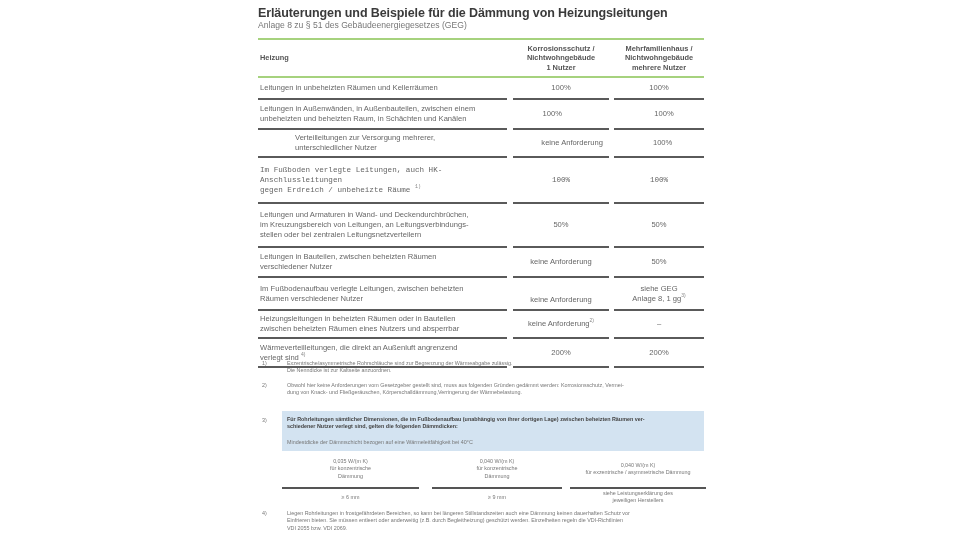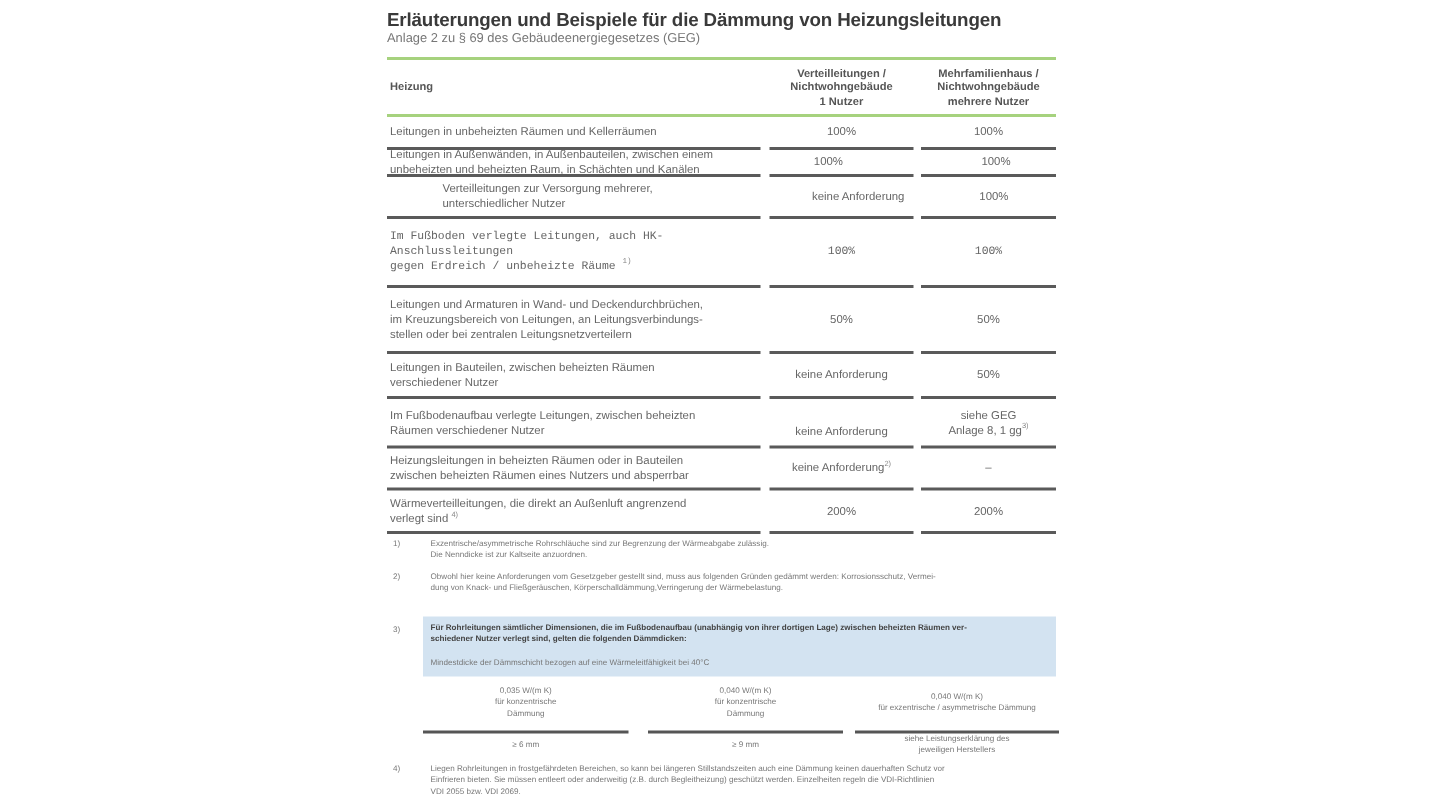--- a/index.html
+++ b/index.html
@@ -30,28 +30,28 @@
   .blue .b2 { position:absolute; left:5px; top:28px; font-size:5.4px; color:#777; }
 
   .dtbl { position:absolute; left:282px; top:454px; width:424px; font-size:5.4px; color:#777; text-align:center; line-height:7.2px; }
   .dcol { position:absolute; top:0; }
   .dline { position:absolute; top:33px; height:1.5px; background:#555; }
 </style>
 </head>
 <body>
 
 <div class="title">Erläuterungen und Beispiele für die Dämmung von Heizungsleitungen</div>
-<div class="subtitle">Anlage 2 zu § 69 des Gebäudeenergiegesetzes (GEG)</div>
+<div class="subtitle">Anlage 8 zu § 51 des Gebäudeenergiegesetzes (GEG)</div>
 
 <div class="tbl">
   <div class="green"></div>
   <div class="hdr">
     <div class="c1">Heizung</div>
     <div class="c2">
-      <div>Verteilleitungen /</div>
+      <div>Korrosionsschutz /</div>
       <div>Nichtwohngebäude</div>
       <div>1 Nutzer</div>
     </div>
     <div class="c3">
       <div>Mehrfamilienhaus /</div>
       <div>Nichtwohngebäude</div>
       <div>mehrere Nutzer</div>
     </div>
   </div>
   <div class="green"></div>
@@ -63,21 +63,21 @@
         <div class="c2">100%</div>
         <div class="c3">
           <div>100%</div>
         </div>
       </div>
       <div class="rule">
         <div class="c1"></div>
         <div class="c2"></div>
         <div class="c3"></div>
       </div>
-      <div class="row" style="height: 16px; gap: 24px;">
+      <div class="row" style="height: 28px; gap: 24px;">
         <div class="c1">
           <div>Leitungen in Außenwänden, in Außenbauteilen, zwischen einem</div>
           <div>unbeheizten und beheizten Raum, in Schächten und Kanälen</div>
         </div>
         <div class="c2">100%</div>
         <div class="c3">
           <div>100%</div>
         </div>
       </div>
       <div class="rule">

